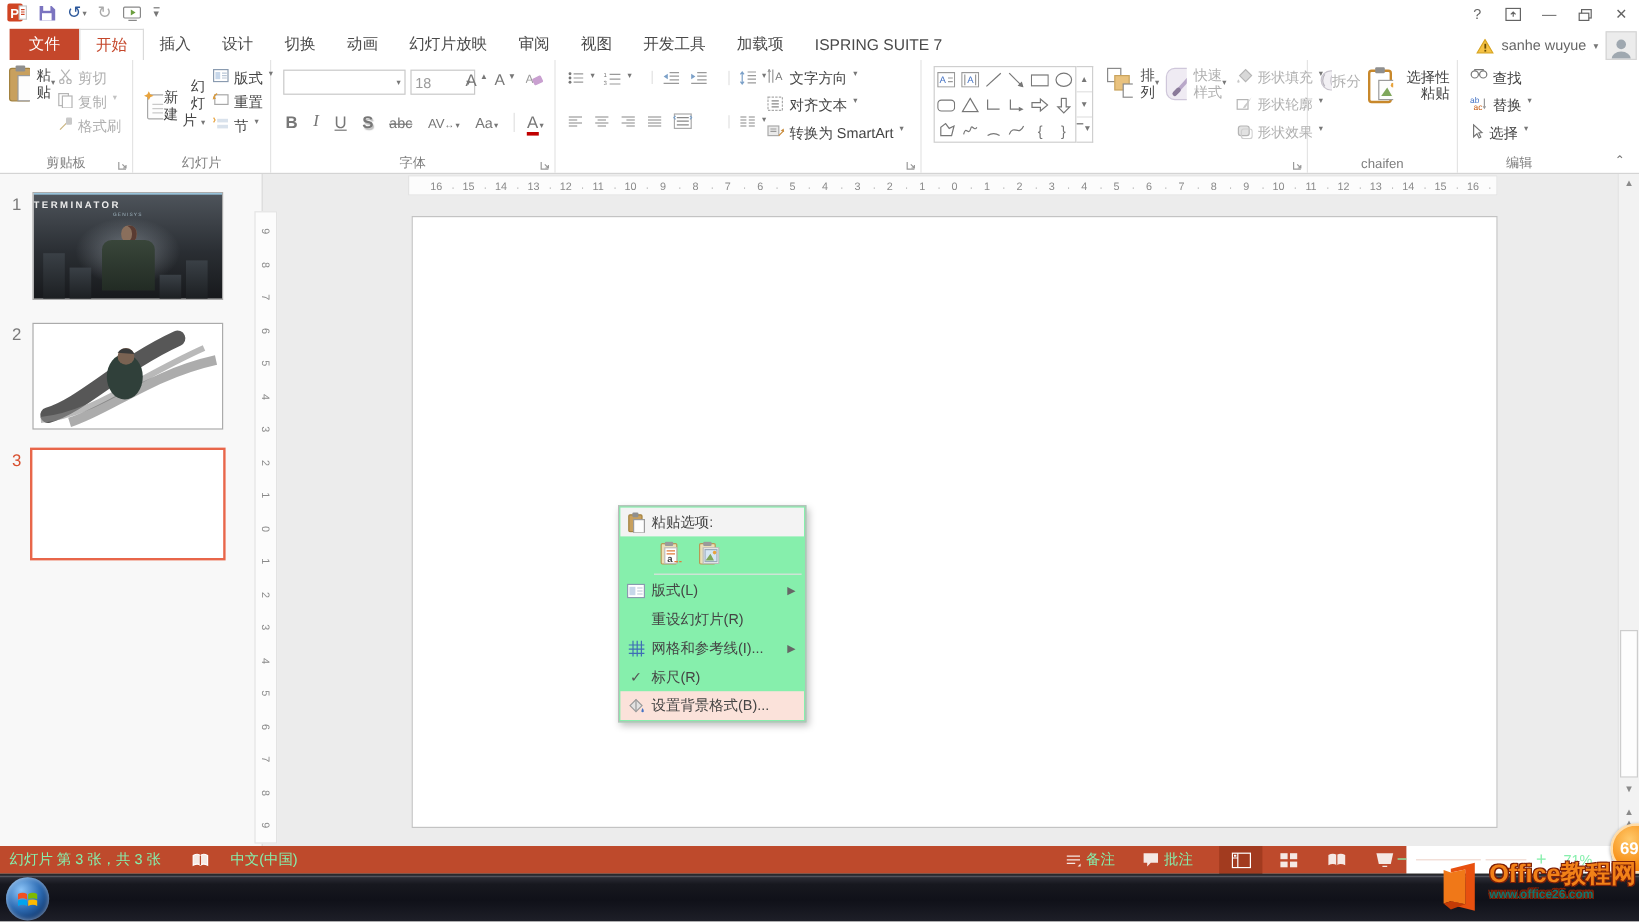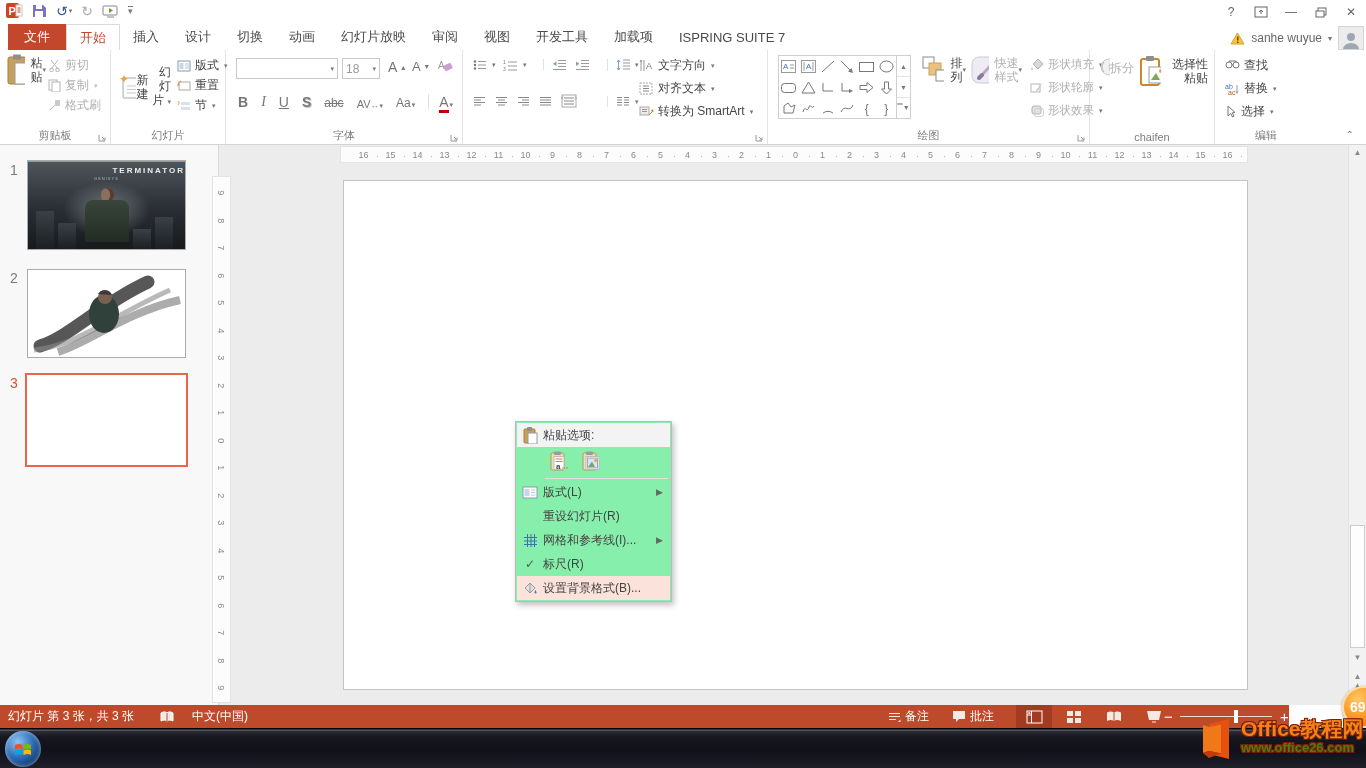--- a/index.html
+++ b/index.html
@@ -23,21 +23,21 @@
 #userarea{position:absolute;right:2px;top:26px;display:flex;align-items:center;gap:6px}
 #userarea .uname{font-size:12px;color:#666}
 .avatarbox{width:26px;height:24px;background:#ECECEC;border:1px solid #D5D5D5;display:flex;align-items:flex-end;justify-content:center;overflow:hidden}
 
 #ribbon{position:absolute;left:0;top:50px;width:1366px;height:95px;background:#fff;border-bottom:1px solid #D4D4D4}
 .rgroup{position:absolute;top:0;height:94px;border-right:1px solid #E4E4E4}
 .glabel{position:absolute;bottom:1px;left:0;right:0;text-align:center;font-size:11px;color:#7E7E7E}
 .launcher{position:absolute;bottom:2px;right:3px}
 .bigbtn{position:absolute;display:flex;align-items:center;font-size:12px;color:#444;text-align:right;line-height:14px}
 .bigbtn .ddsm{margin-left:0}
-.sbtn{position:absolute;display:flex;align-items:center;gap:4px;font-size:12px;color:#444;white-space:nowrap}
+.sbtn{position:absolute;display:flex;gap:4px;font-size:12px;color:#444;white-space:nowrap}
 .sbtn.dis,.bigbtn.dis{color:#B0B0B0}
 .combo{position:absolute;border:1px solid #C9C9C9;background:#fff;display:flex;align-items:center;justify-content:space-between;padding:0 3px;color:#9A9A9A}
 .fmtg{font-size:14px;color:#777;display:flex;align-items:flex-end}
 .shapecell{width:19.5px;height:21px;display:flex;align-items:center;justify-content:center}
 #shapebox{position:absolute;left:10px;top:5px;width:119px;height:64px;border:1px solid #CFCFCF;display:flex;flex-wrap:wrap}
 #shapescroll{position:absolute;left:129px;top:5px;width:14px;height:64px;border:1px solid #CFCFCF;border-left:none;display:flex;flex-direction:column}
 #shapescroll div{flex:1;display:flex;align-items:center;justify-content:center;font-size:7px;color:#777;border-bottom:1px solid #E2E2E2}
 .collapse{position:absolute;right:12px;bottom:4px;color:#777;font-size:10px}
 
 #main{position:absolute;left:0;top:145px;width:1366px;height:560px;background:#ECECEC}
@@ -61,38 +61,38 @@
 .cmhdr{background:#F3F3F3}
 .cmsep{height:1px;background:#E0E0E0;margin:1px 2px 1px 28px}
 .cmhl{background:#FBE2DA}
 .pastebtns{display:flex;gap:8px;padding:2px 0 4px 30px}
 .pastebtn{width:24px;height:24px;display:flex;align-items:center;justify-content:center}
 
 #vscroll{position:absolute;left:1348px;top:0;width:18px;height:560px;background:#F2F2F2;border-left:1px solid #E2E2E2}
 #vscroll .sarr{position:absolute;left:0;width:17px;text-align:center;color:#8A8A8A;font-size:8px}
 #vthumb{position:absolute;left:1px;width:15px;top:380px;height:123px;background:#FDFDFD;border:1px solid #CDCDCD}
 
-#statusbar{position:absolute;left:0;top:705px;width:1289px;height:23px;background:#BE4A2C;color:#ffffff;font-size:12px}
+#statusbar{position:absolute;left:0;top:705px;width:1172px;height:23px;background:#BE4A2C;color:#86efac;font-size:12px}
 .sbitem{position:absolute;top:0;height:23px;display:flex;align-items:center;gap:4px}
 .viewbtn{width:36px;height:23px;display:flex;align-items:center;justify-content:center}
 .viewbtn.active{background:#A23B1F}
 #zoomtrack{position:absolute;left:1180px;top:11px;width:92px;height:1px;background:#EFD8CF}
 #zoomthumb{position:absolute;left:1234px;top:5px;width:4px;height:13px;background:#fff}
 
 #taskbar{position:absolute;left:0;top:728px;width:1366px;height:40px;background:linear-gradient(180deg,#33343E 0%,#17181F 20%,#101119 55%,#1E1F28 100%);border-top:1px solid #000}
 #taskbar::before{content:"";position:absolute;left:0;top:1px;width:100%;height:1px;background:rgba(255,255,255,.18)}
 .orb{position:absolute;left:5px;top:2px;width:36px;height:36px;border-radius:50%;background:radial-gradient(circle at 35% 30%,#8CC4F7,#2E6DB5 45%,#0A2A5C 85%);box-shadow:inset 0 0 4px rgba(255,255,255,.6);display:flex;align-items:center;justify-content:center}
 
 #watermark{position:absolute;left:1195px;top:718px;z-index:60;display:flex;align-items:flex-start;gap:4px;pointer-events:none}
 .wmtext1{font-size:21px;font-weight:bold;color:#F28118;text-shadow:-1px -1px 0 #7D2008,1px -1px 0 #7D2008,-1px 1px 0 #7D2008,1px 1px 0 #7D2008;line-height:22px}
-.wmtext2{font-size:13px;font-weight:bold;color:#4d7c0f;text-shadow:-1px -1px 0 #7D2008,1px -1px 0 #7D2008,-1px 1px 0 #7D2008,1px 1px 0 #7D2008}
+.wmtext2{font-size:10px;font-weight:bold;color:#0f766e;text-shadow:-1px -1px 0 #7D2008,1px -1px 0 #7D2008,-1px 1px 0 #7D2008,1px 1px 0 #7D2008}
 #badge69{position:absolute;left:1342px;top:686px;width:44px;height:42px;border-radius:50%;background:radial-gradient(circle at 35% 30%,#FFC96A,#F78C12 60%,#E86A05);border:2px solid #FFDCA8;z-index:55;display:flex;align-items:center;color:#fff;font-weight:bold;font-size:14px;padding-left:6px;box-shadow:0 1px 3px rgba(0,0,0,.4)}
 
 .poster{position:relative;width:100%;height:100%;background:linear-gradient(180deg,#4E545B,#2A2E33 55%,#17191C);border-top:1px solid #5FA8D0}
-.poster .ptitle{position:absolute;left:0;right:0;top:4px;text-align:right;font-size:8px;font-weight:bold;letter-spacing:2px;color:#ECECEC}
+.poster .ptitle{position:absolute;left:0;right:0;top:4px;text-align:left;font-size:8px;font-weight:bold;letter-spacing:2px;color:#ECECEC}
 .poster .psub{position:absolute;left:0;right:0;top:14px;text-align:center;font-size:4px;letter-spacing:1px;color:#9FB4BF}
 .poster .glow{position:absolute;left:20%;top:20%;width:60%;height:70%;background:radial-gradient(ellipse,rgba(190,200,210,.45),transparent 65%)}
 .poster .tower{position:absolute;bottom:0;width:18px;height:38px;background:linear-gradient(180deg,#3A4046,#1C1F22)}
 .poster .head{position:absolute;left:50%;top:26px;width:13px;height:14px;margin-left:-6px;border-radius:45%;background:#8A6F5C;box-shadow:inset -4px 0 0 #5A3B32}
 .poster .torso{position:absolute;left:50%;top:38px;width:44px;height:42px;margin-left:-22px;border-radius:8px 8px 0 0;background:linear-gradient(180deg,#39463A,#222B24)}
 </style>
 </head>
 <body>
 
 <div id="screen">
@@ -255,21 +255,21 @@
           <span class="ddsm">▾</span>
       </div>
       <div class="glabel"><span>幻灯片</span></div>
     </div>
 
     <div class="rgroup" style="left:226px;width:237px">
       <div class="combo" style="left:10px;top:8px;width:102px;height:21px">
           <span></span>
           <span class="ddsm">▾</span>
         </div>
-      <div class="combo" style="left:116px;top:8px;width:38px;height:21px">
+      <div class="combo" style="left:116px;top:8px;width:54px;height:21px">
           <span>18</span>
           <span class="ddsm">▾</span>
         </div>
       <div class="sbtn" style="left:162px;top:9px;color:#777;font-size:14px">A<span style="font-size:8px;vertical-align:top">▴</span></div>
       <div class="sbtn" style="left:186px;top:9px;color:#777;font-size:13px">A<span style="font-size:8px;vertical-align:top">▾</span></div>
       <div class="sbtn" style="left:212px;top:9px">
         <svg width="15" height="14">
             <text x="0" y="10" font-size="10" fill="#999">A</text>
             <rect x="6" y="5" width="8" height="6" rx="1" fill="#C9A0D0" transform="rotate(-25 10 8)"></rect>
           </svg>
@@ -530,21 +530,20 @@
           <span class="ddsm">▾</span>
       </div>
       <div class="sbtn dis" style="left:262px;top:53px;font-size:11.5px">
         <svg width="14" height="13">
             <rect x="2" y="2" width="9" height="8" rx="2" fill="#E2E2E2" stroke="#B5B5B5"></rect>
             <rect x="4.5" y="4.5" width="9" height="8" rx="2" fill="none" stroke="#CFCFCF"></rect>
           </svg>
         <span>形状效果</span>
           <span class="ddsm">▾</span>
       </div>
-      <div class="glabel"><span>绘图</span></div>
       <span class="launcher">
           <svg width="9" height="9">
             <path d="M1 2 v6 h6" fill="none" stroke="#9A9A9A"></path>
             <path d="M4 4 l3 3 M7 4.5 v2.5 h-2.5" fill="none" stroke="#9A9A9A"></path>
           </svg>
         </span>
     </div>
 
     <div class="rgroup" style="left:1090px;width:125px">
       <div class="bigbtn dis" style="left:8px;top:5px;width:36px">

